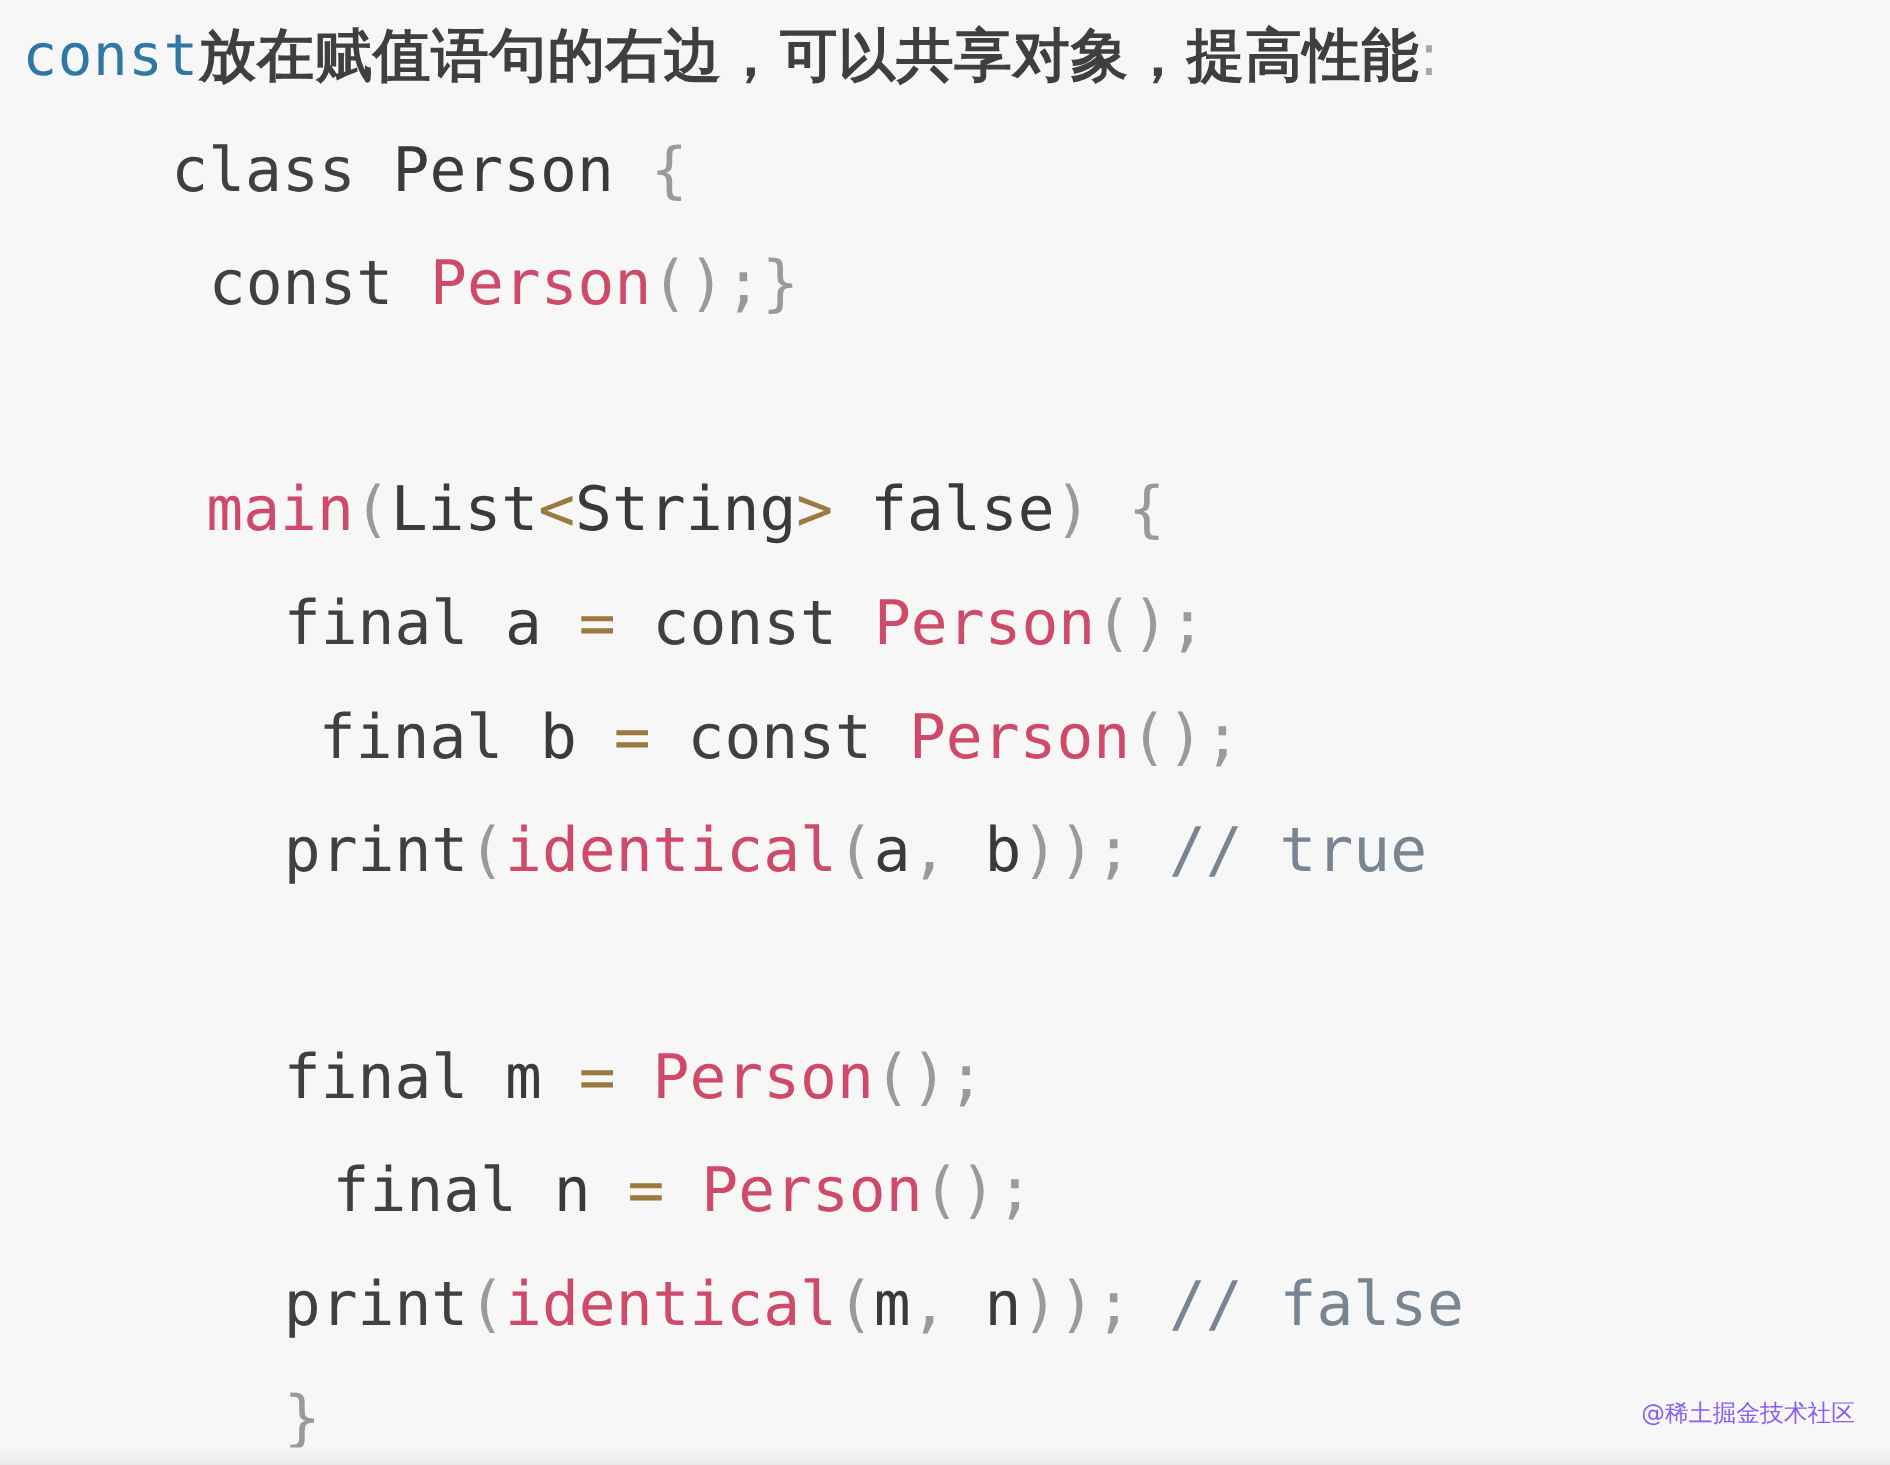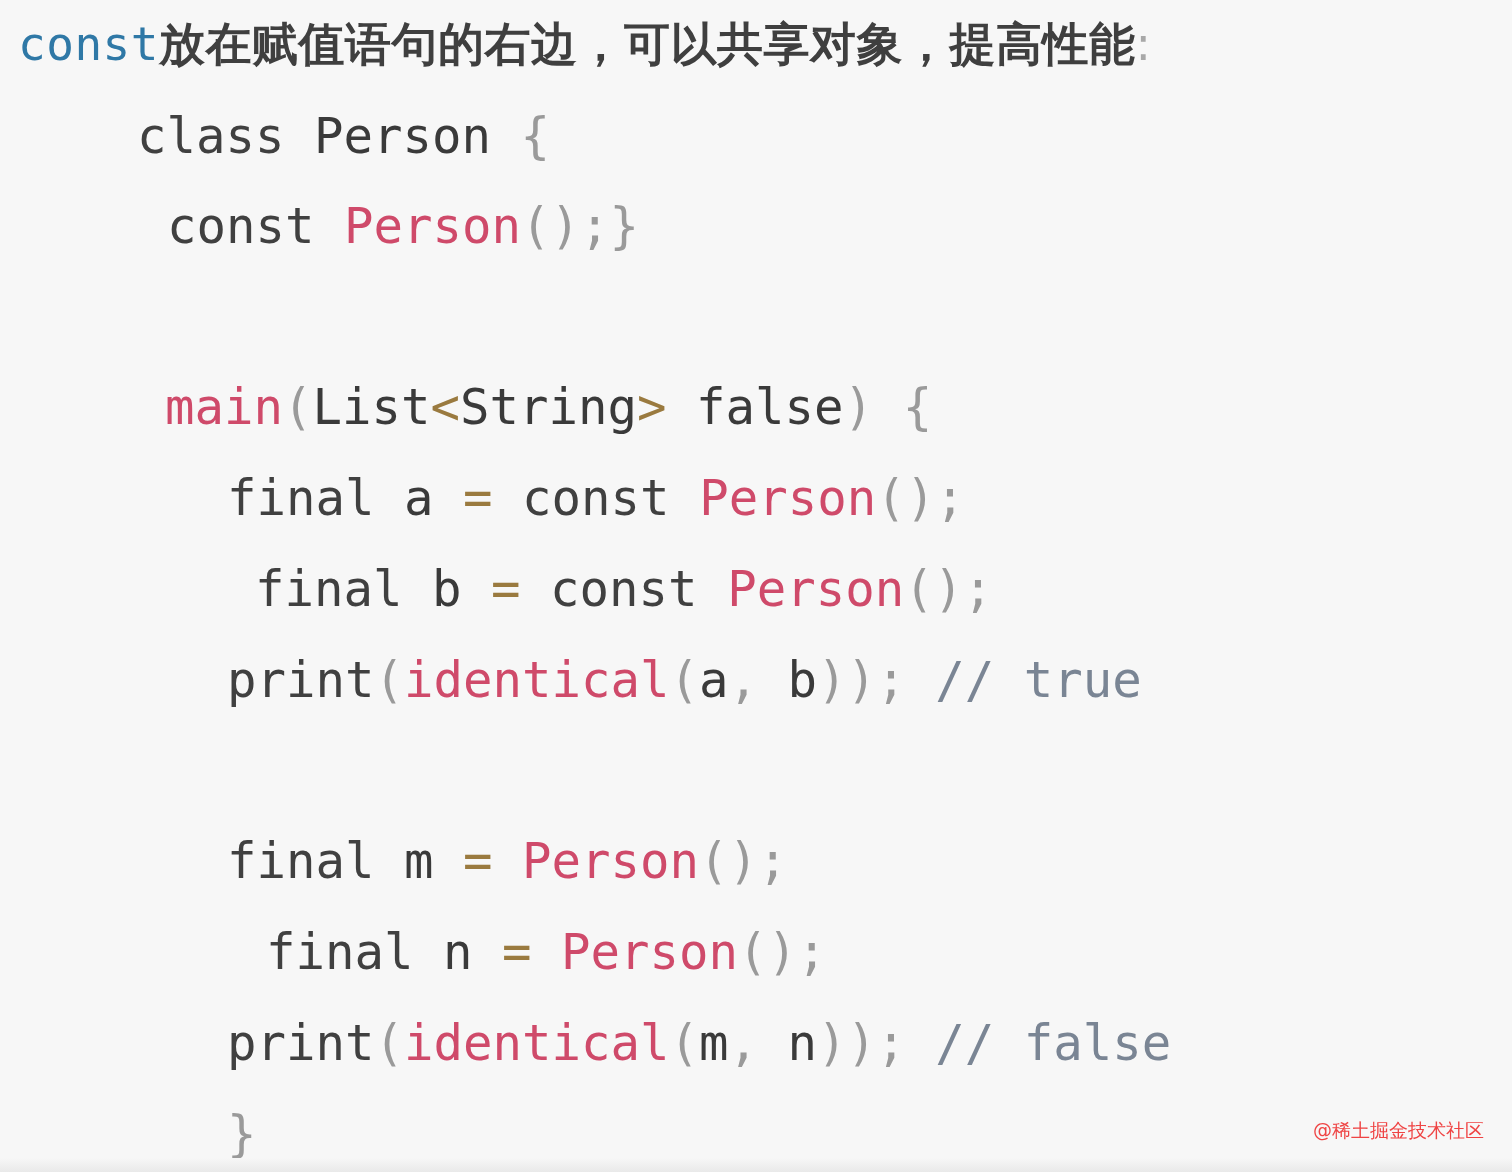--- a/index.html
+++ b/index.html
@@ -30,21 +30,21 @@
     }
     .kw { color:#404040; }
     .fn { color:#cf4a6a; }
     .pun { color:#9a9a9a; }
     .op { color:#9a7a3f; }
     .cm { color:#7a8594;margin-top:48px; }
     .id { color:#3a3a3a; }
     .watermark {
       position:absolute; right:28px; bottom:28px;
       font-family:"DejaVu Sans", sans-serif;
-      font-size:19px; color:#ef4444;
+      font-size:19px; color:#8b5cf6;
     }
     .bottom-fade {
       position:absolute; left:0; right:0; bottom:0; height:14px;
       background:linear-gradient(#f7f7f7, #e9e9e9);
     }
   </style>
 </head>
 <body>
 
 <div class="heading">

